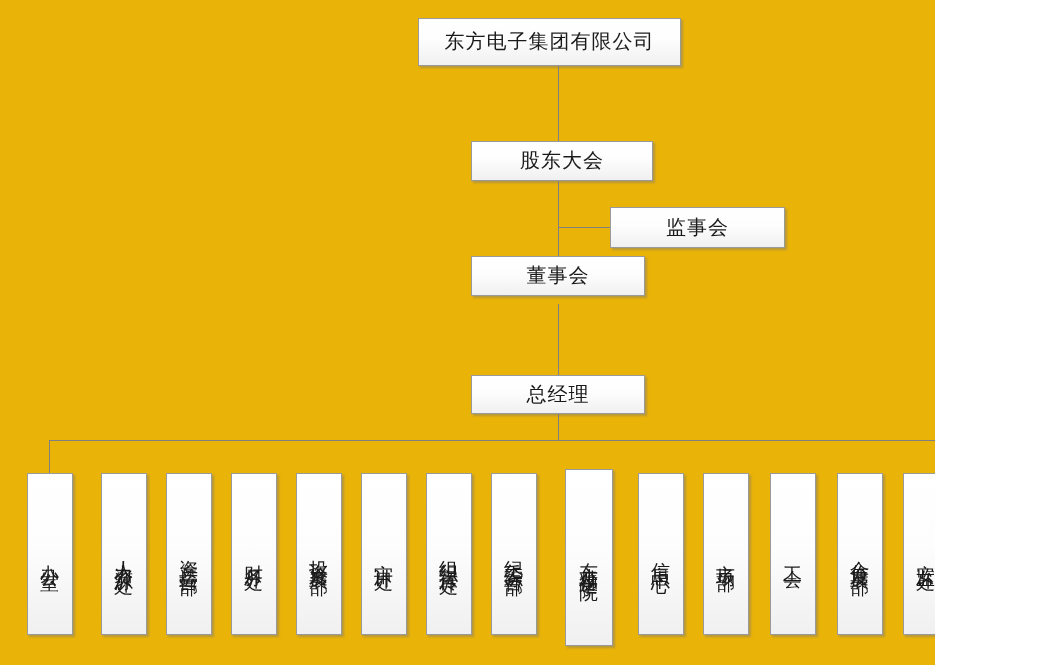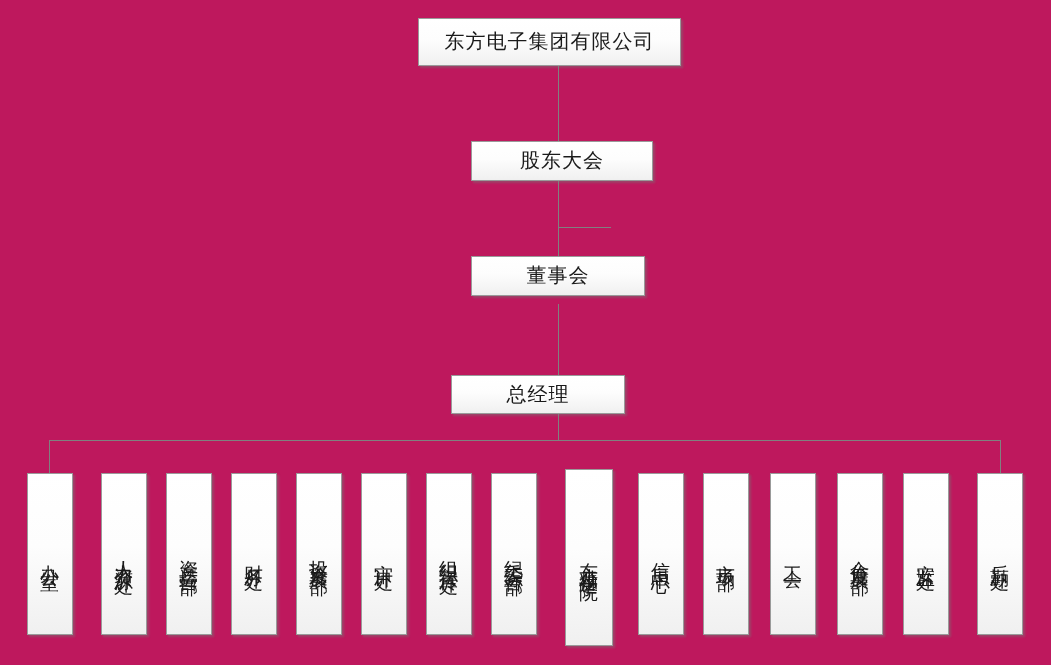--- a/index.html
+++ b/index.html
@@ -6,24 +6,24 @@
     margin: 0;
     padding: 0;
     background: #ffffff;
   }
   body {
     font-family: "Liberation Serif", "DejaVu Serif", serif;
     color: #111111;
   }
   #chart-root {
     position: relative;
-    width: 1051px;
+    width: 935px;
     height: 665px;
     overflow: hidden;
-    background: #be185d;
+    background: #eab308;
   }
 
   
   .node {
     position: absolute;
     box-sizing: border-box;
     border: 1px solid #9a9a9a;
     background: linear-gradient(to bottom, #ffffff 0%, #fdfdfd 45%, #f0f0f0 100%);
     box-shadow: 2px 2px 2px rgba(120,120,120,0.45);
     display: flex;
@@ -80,28 +80,31 @@
   <div class="line v" style="left:558px; top:66px; height:75px;"></div>
 
   <div class="node horiz" style="left:471px; top:141px; width:182px; height:40px;">
     <span class="label">股东大会</span>
   </div>
 
   <div class="line v" style="left:558px; top:181px; height:83px;"></div>
 
   <div class="line h" style="left:558px; top:227px; width:53px;"></div>
 
+  <div class="node horiz" style="left:610px; top:207px; width:175px; height:41px;">
+    <span class="label">监事会</span>
+  </div>
 
   <div class="node horiz" style="left:471px; top:256px; width:174px; height:40px;">
     <span class="label">董事会</span>
   </div>
 
   <div class="line v" style="left:558px; top:304px; height:71px;"></div>
 
-  <div class="node horiz" style="left:451px; top:375px; width:174px; height:39px;justify-content:center;">
+  <div class="node horiz" style="left:471px; top:375px; width:174px; height:39px;justify-content:center;">
     <span class="label">总经理</span>
   </div>
 
   <div class="line v" style="left:558px; top:414px; height:27px;"></div>
 
   <div class="line h" style="left:49px; top:440px; width:952px;"></div>
 
   <div class="line v" style="left:49px; top:440px; height:34px;"></div>
 
   <div class="line v" style="left:1000px; top:440px; height:34px;"></div>

